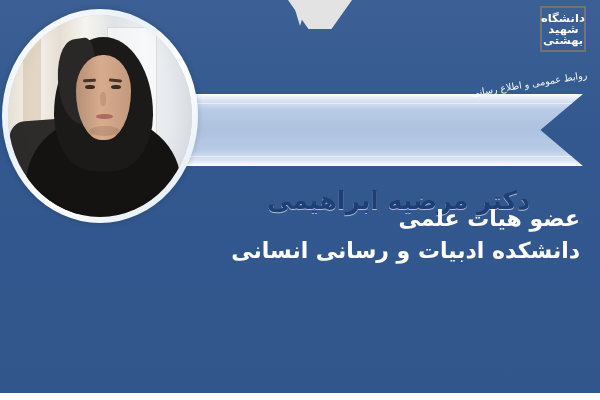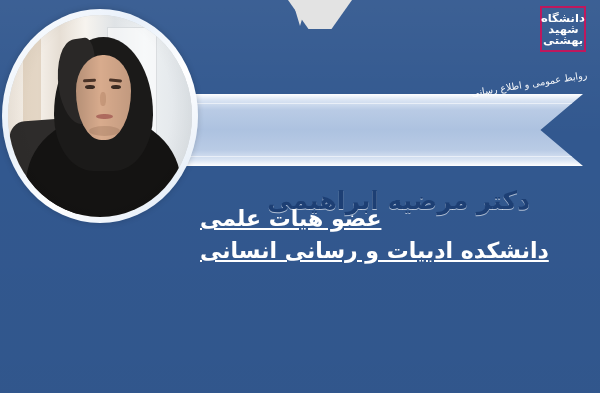--- a/index.html
+++ b/index.html
@@ -313,21 +313,21 @@
     width: 92px;
     height: 78px;
     color: #ffffff;
   }
   .logo-mark {
     position: absolute;
     right: 2px;
     top: 2px;
     width: 46px;
     height: 46px;
-    border: 2px solid #be185d;
+    border: 2px solid #737373;
     box-sizing: border-box;
     display: flex;
     flex-direction: column;
     align-items: center;
     justify-content: center;
     line-height: 1;
   }
   .logo-mark span {
     display: block;
     font-size: 11px;
@@ -349,24 +349,23 @@
     transform-origin: right bottom;
     opacity: 0.95;
   }
 
   
   .subtitle {
     position: absolute;
     left: 200px;
     top: 203px;
     width: 380px;
-    text-align: left;
+    text-align: right;
     direction: rtl;
     color: #ffffff;
-    text-decoration: underline;
   }
   .subtitle-line1 {
     font-size: 22px;
     font-weight: bold;
     line-height: 1.45;
     white-space: nowrap;
   }
   .subtitle-line2 {
     font-size: 22px;
     font-weight: bold;

